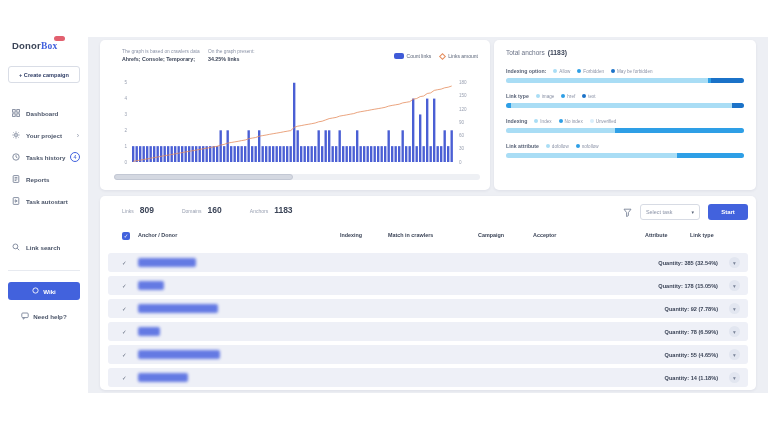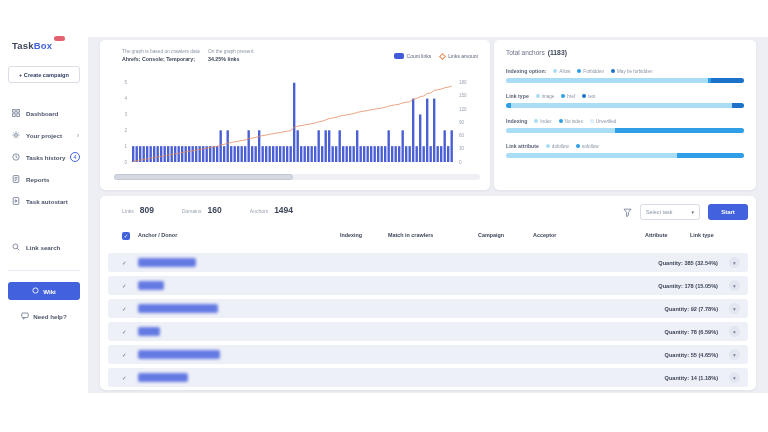--- a/index.html
+++ b/index.html
@@ -2,21 +2,21 @@
 <html><head>
 <meta charset="utf-8">
 <style>
   * { margin:0; padding:0; box-sizing:border-box; }
   html,body { width:768px; height:432px; background:#ffffff; font-family:"Liberation Sans", sans-serif; overflow:hidden; }
   .app { position:relative; width:768px; height:432px; }
 
   
   .sidebar { position:absolute; left:0; top:30px; width:88px; height:374px; background:#fff; }
   .logo { position:absolute; left:12px; top:10px; font-size:9.5px; font-weight:bold; letter-spacing:.2px; }
-  .logo .l1 { color:#3c4558; } .logo .l2 { color:#4262dd; }
+  .logo .l1 { color:#3c4558; } .logo .l2 { color:#4262dd;font-family:Liberation Serif, serif; }
   .logo-badge { position:absolute; left:54px; top:6px; width:11px; height:5px; background:#e2606f; border-radius:3px; }
   .btn-create { position:absolute; left:8px; top:36px; width:72px; height:17px; border:1px solid #d9dde6; border-radius:3px; background:#fff; font-size:5.6px; color:#2f3d66; font-weight:bold; display:flex; align-items:center; justify-content:center; gap:2px; }
   .nav { position:absolute; left:0; top:72px; width:88px; }
   .nav-item { position:relative; height:22px; display:flex; align-items:center; padding-left:12px; gap:6px; cursor:pointer; }
   .nav-item .lbl { font-size:6.2px; color:#4a5468; font-weight:bold; }
   .nav-item .ic { width:8px; height:8px; display:inline-flex; }
   .nav-badge { position:absolute; right:8px; width:10px; height:10px; border:1px solid #4262dd; border-radius:50%; color:#4262dd; font-size:5.5px; display:flex; align-items:center; justify-content:center; }
   .nav-chevron { position:absolute; right:9px; color:#8b93a7; font-size:7px; }
   .side-divider { position:absolute; left:8px; width:72px; height:1px; background:#e7eaf0; }
   .btn-wiki { position:absolute; left:8px; top:252px; width:72px; height:18px; background:#4262dd; border-radius:3px; color:#fff; font-size:6.2px; font-weight:bold; display:flex; align-items:center; justify-content:center; gap:4px; }
@@ -74,21 +74,21 @@
   .trow .qty { position:absolute; right:30px; font-size:5.6px; color:#3c4558; font-weight:bold; }
   .trow .chev { position:absolute; right:8px; width:11px; height:11px; border-radius:50%; background:#e2e6f0; color:#7b8498; font-size:5.5px; display:flex; align-items:center; justify-content:center; }
 </style>
 </head>
 <body>
 
 <div class="app">
 
   <div class="sidebar">
     <div class="logo">
-      <span class="l1">Task</span><span class="l2">Box</span>
+      <span class="l1">Donor</span><span class="l2">Box</span>
     </div>
     <div class="logo-badge"></div>
     <div class="btn-create">
       <span>+ Create campaign</span>
     </div>
     <div class="nav" id="nav">
         <div class="nav-item">
           <span class="ic">
             <svg width="8" height="8" viewBox="0 0 8 8">
               <rect x="0.6" y="0.6" width="2.6" height="2.6" fill="none" stroke="#7b8498" stroke-width="0.9"></rect>
@@ -392,21 +392,21 @@
           <div class="stat">
             <span class="sl">Links</span>
             <span class="sv">809</span>
           </div>
           <div class="stat">
             <span class="sl">Domains</span>
             <span class="sv">160</span>
           </div>
           <div class="stat">
             <span class="sl">Anchors</span>
-            <span class="sv">1494</span>
+            <span class="sv">1183</span>
           </div>
         </div>
       <div class="controls">
         <span class="funnel" id="funnel-icon">
             <svg width="9" height="9" viewBox="0 0 9 9">
               <path d="M1 1.2h7L5.4 4.6v3l-1.8 1v-4z" fill="none" stroke="#7b8498" stroke-width="0.9"></path>
             </svg>
           </span>
         <div class="select-task">
           <span>Select task</span>

